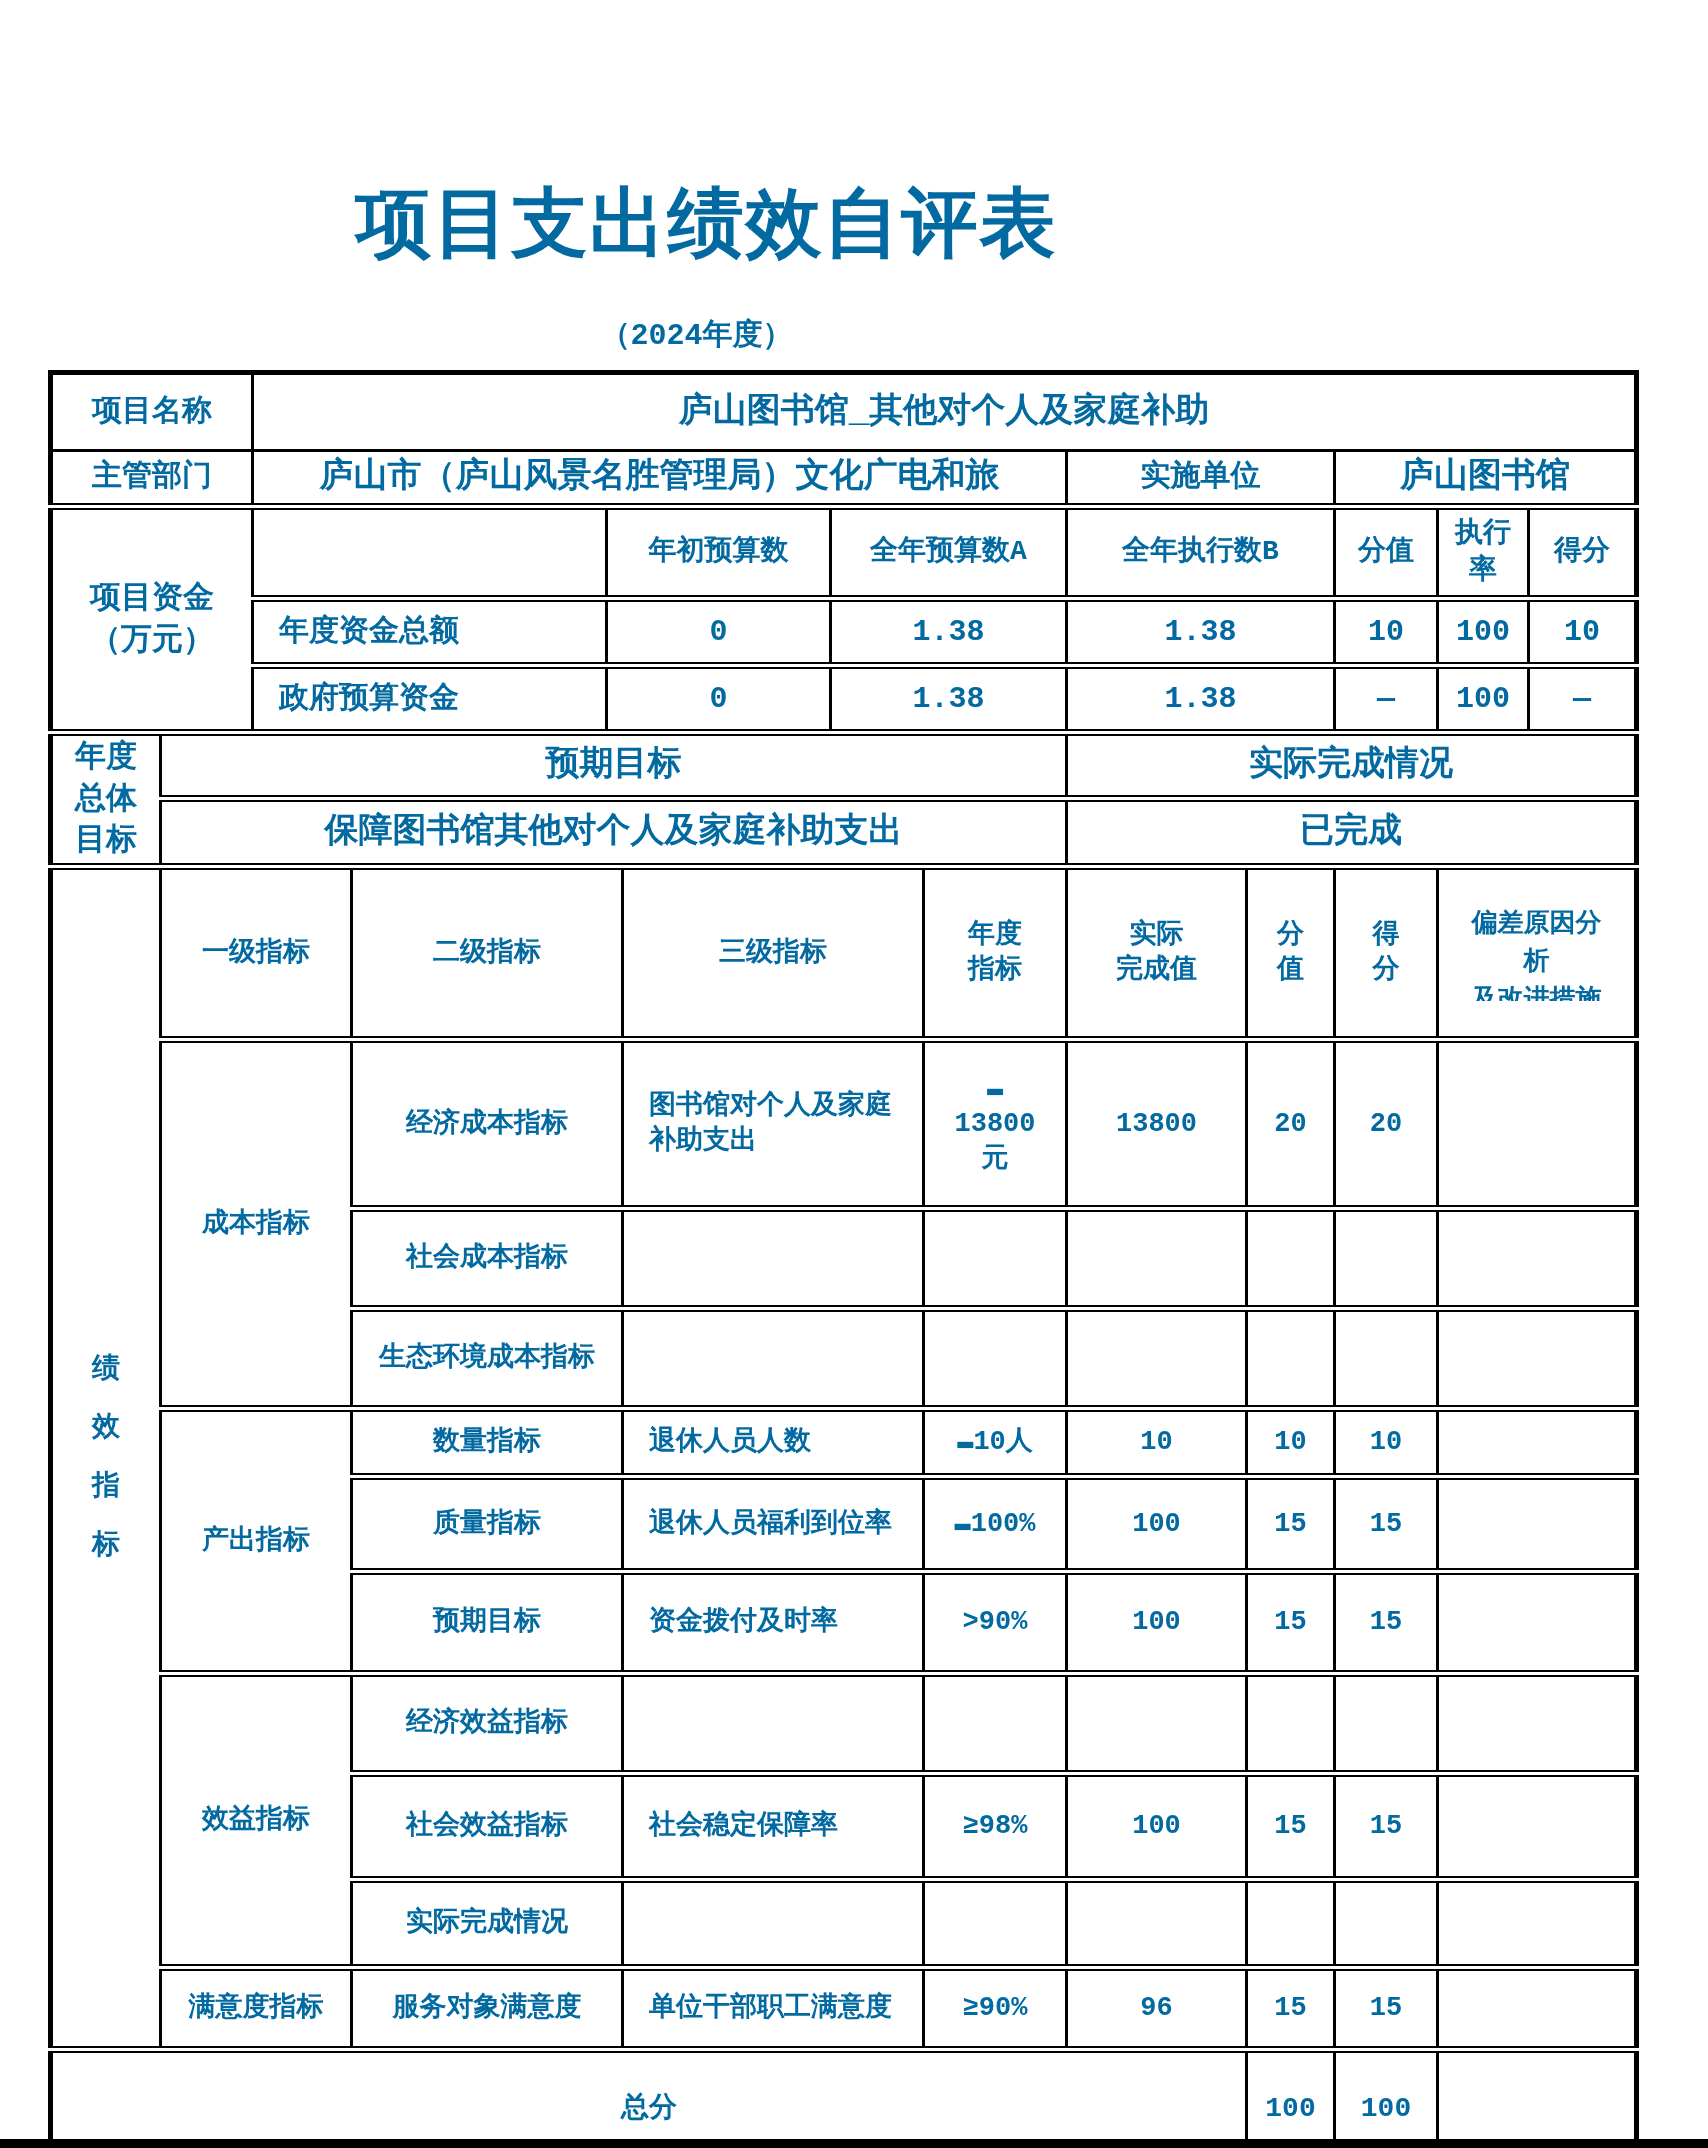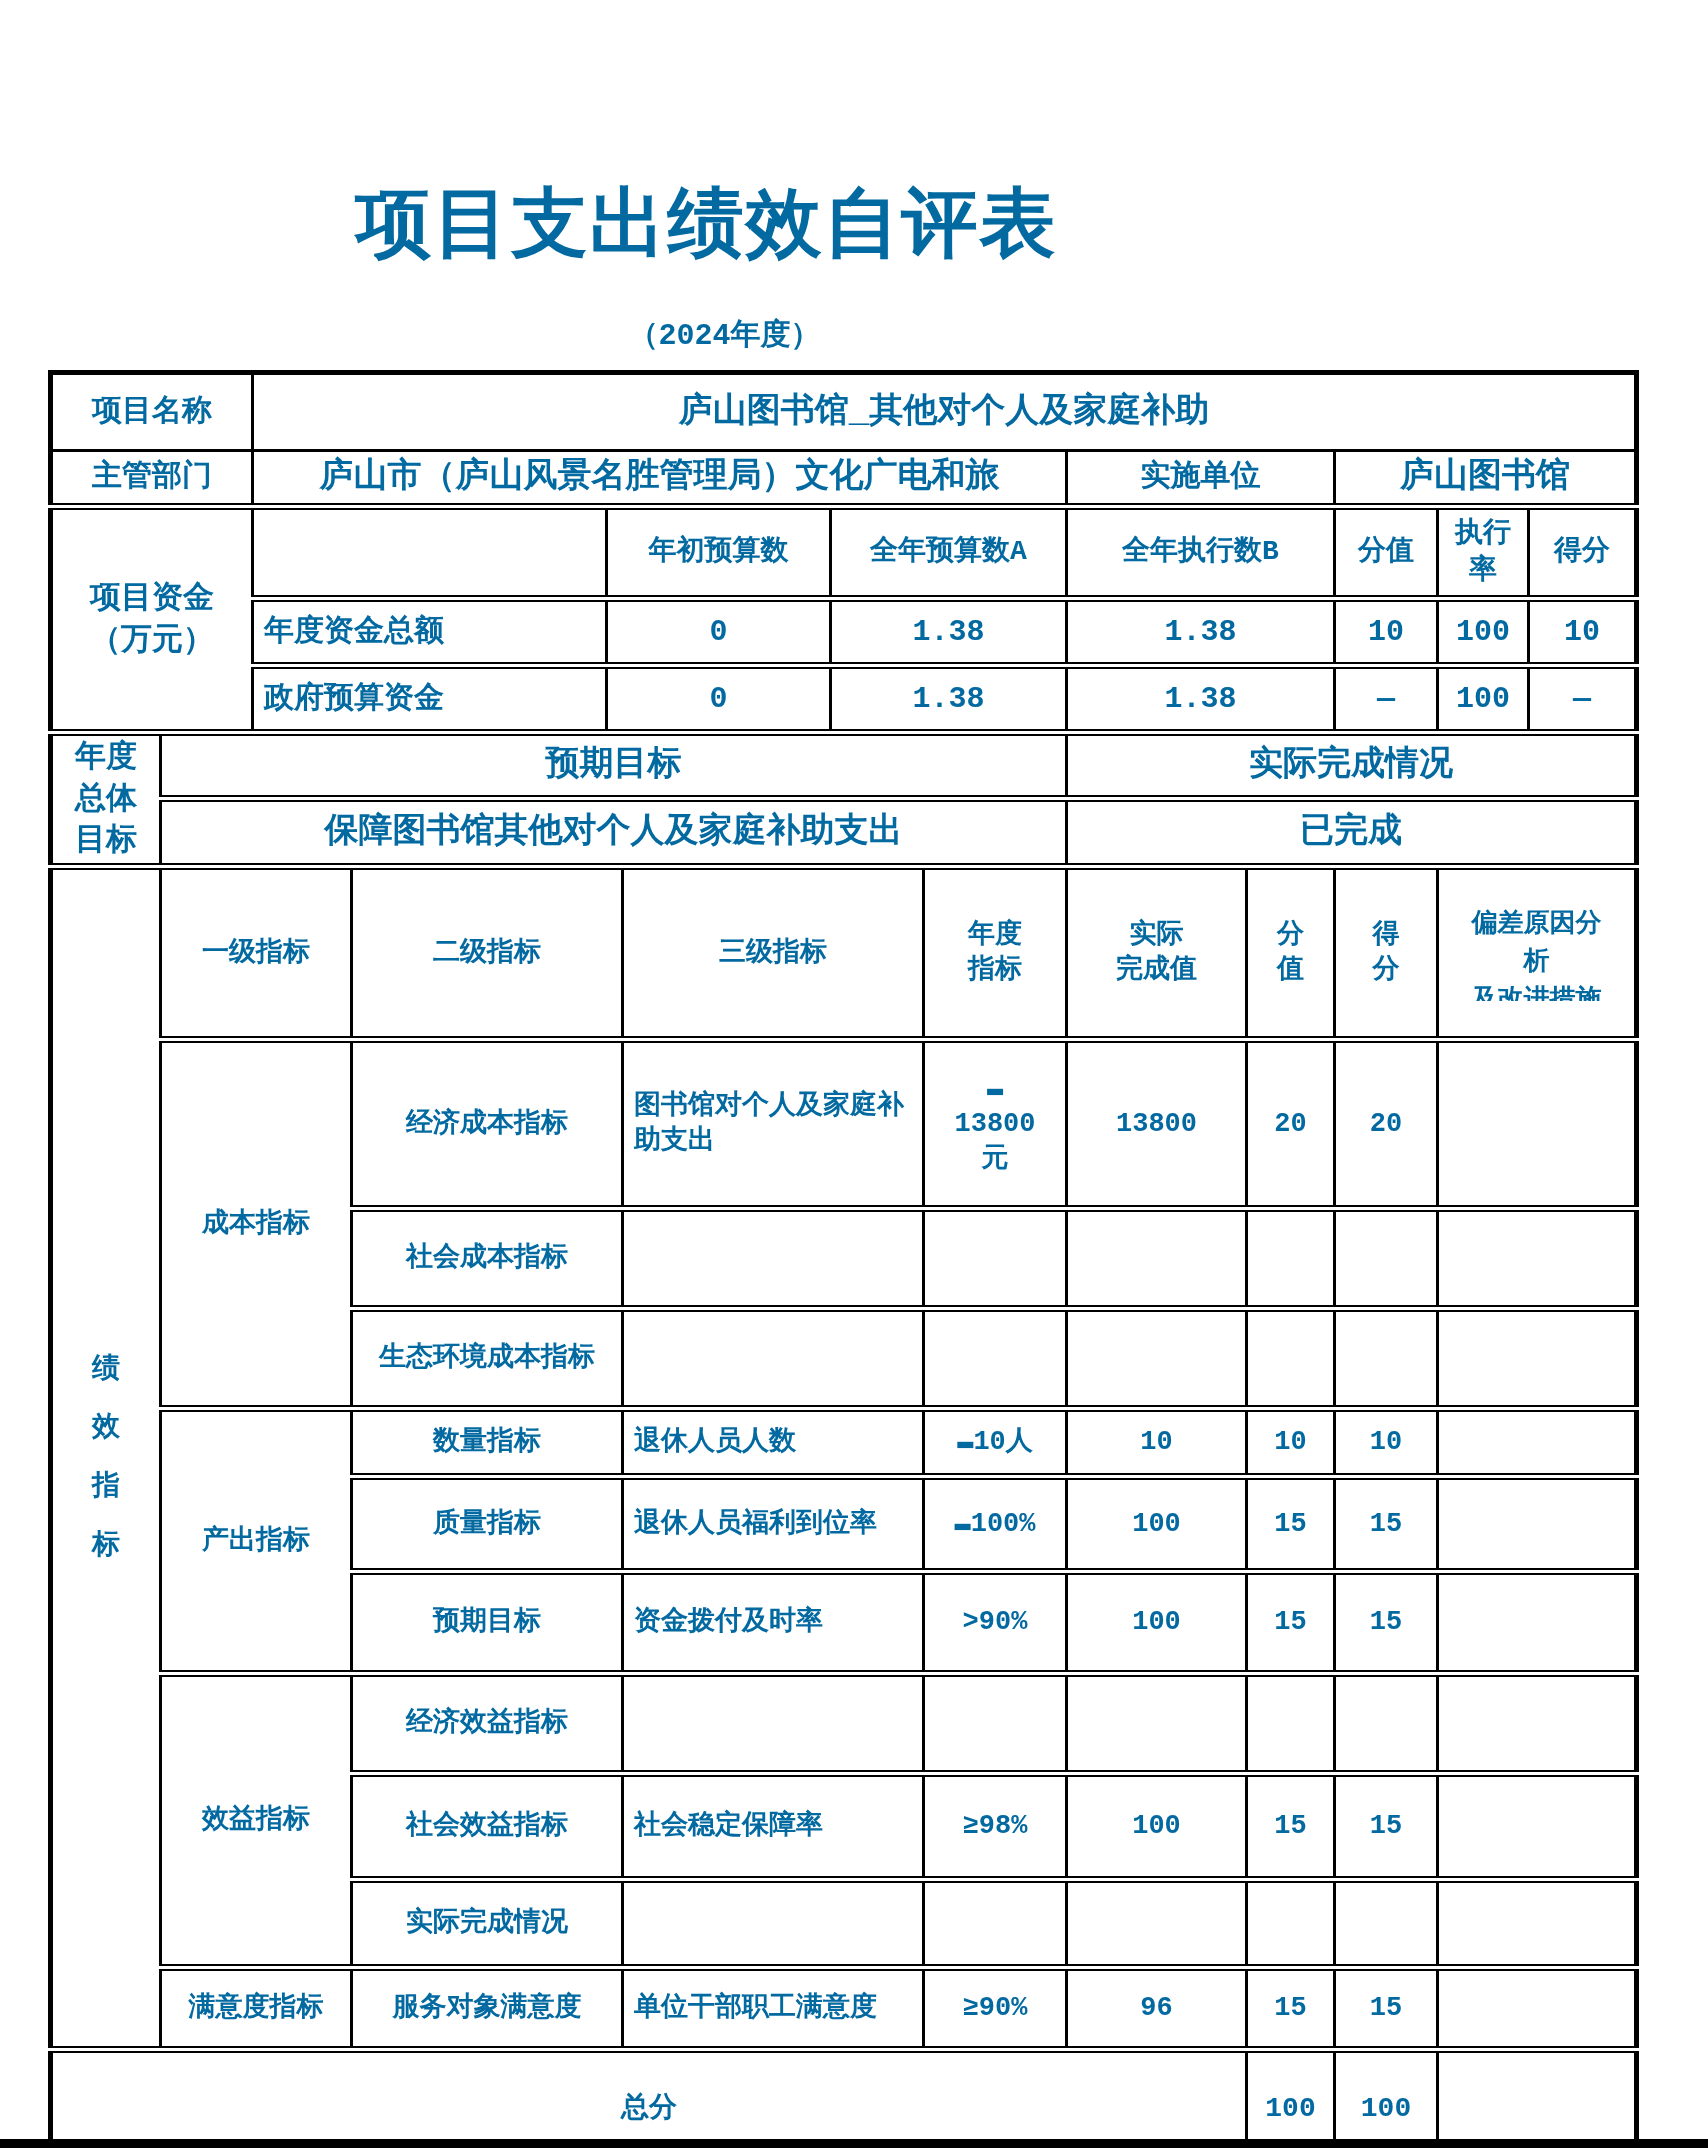--- a/index.html
+++ b/index.html
@@ -1,31 +1,31 @@
 <!DOCTYPE html>
 <html><head>
 <meta charset="utf-8">
 <style>
   html,body{margin:0;padding:0;background:#e8e8e8;}
   .page{position:relative;width:1708px;height:2148px;background:#ffffff;overflow:hidden;
         font-family:Liberation Mono, monospace;color:#0369a1;}
   .doc-title{position:absolute;top:191px;left:0;width:1413px;text-align:center;
              font-size:76px;font-weight:bold;letter-spacing:2px;line-height:1;}
   .doc-subtitle{position:absolute;top:314px;left:0;width:1393px;text-align:center;
-                font-size:30px;font-weight:bold;margin-left:28px;}
+                font-size:30px;font-weight:bold;}
   table.main{position:absolute;top:370px;left:48px;width:1585px;background:#fff;
              border-collapse:collapse;table-layout:fixed;border:5px solid #000;}
   td,th{border:3px solid #000;padding:0 4px;text-align:center;vertical-align:middle;
         font-weight:bold;white-space:pre-line;overflow:hidden;font-size:27px;line-height:1.3;}
   tr.dbl>td,tr.dbl>th{border-top:7px double #000;}
   .h78{height:78px}.h56{height:56px}.h92{height:92px}.h67{height:67px}.h66{height:66px}
   .h68{height:68px}.h115{height:114px}.h170{height:169px}.h100{height:100px}.h95{height:95px}
   .h103{height:102px}.h107{height:106px}.h88{height:88px}.h82{height:82px}.h120{height:119px}
   .fs34{font-size:34px}.fs30{font-size:30px}.fs28{font-size:28px}
-  .left{text-align:left;padding-left:10px;}
+  .left{text-align:left;padding-left:25px;}
   .vlabel{line-height:2.1;font-size:28px;}
   .stack3{line-height:1.35;font-size:31px;}
   .devhdr{height:96px;overflow:hidden;line-height:38px;font-size:26px;}
   .bottom-bar{position:absolute;left:0;bottom:0;width:100%;height:9px;background:#000;}
 </style>
 </head>
 <body>
 
 <div class="page">
 

